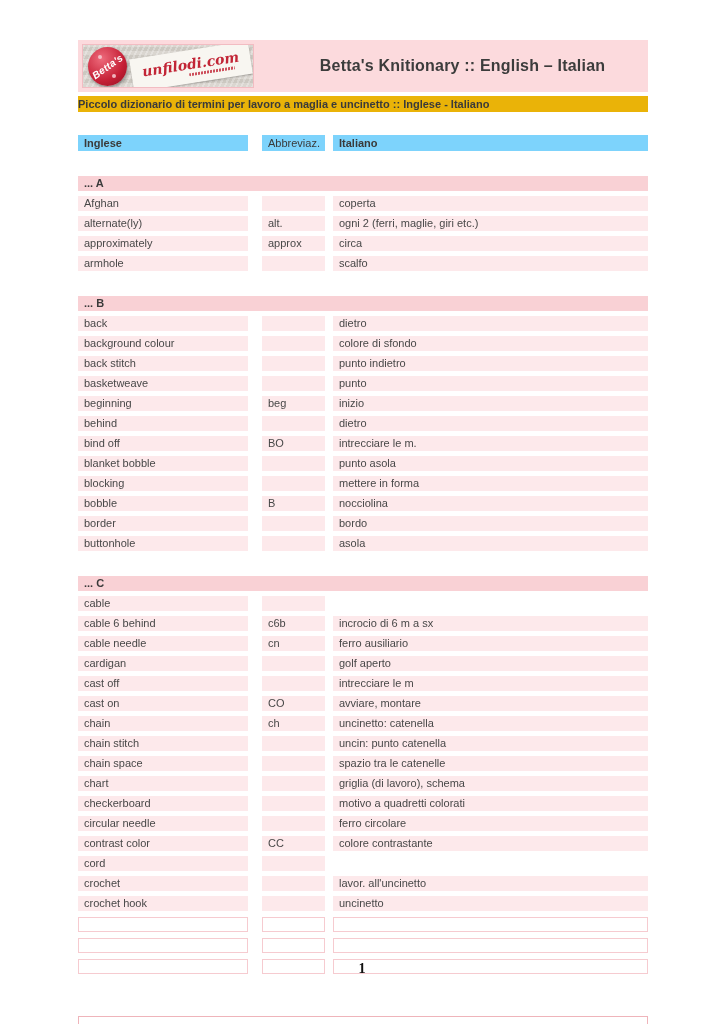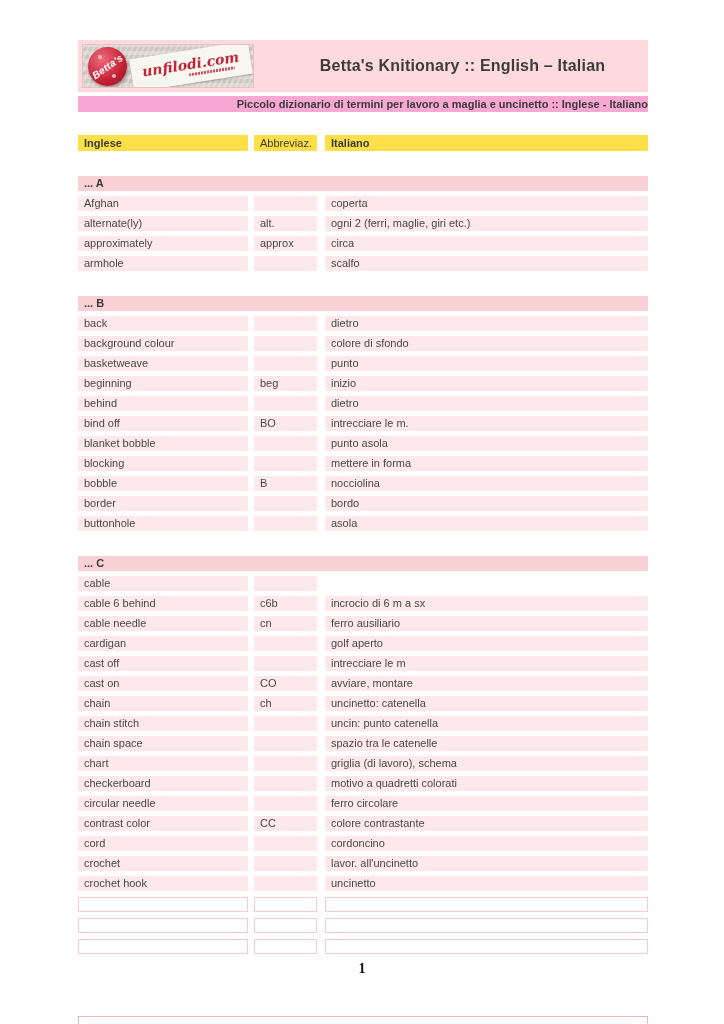--- a/index.html
+++ b/index.html
@@ -46,35 +46,35 @@
   .logo-tag .fine-line{width:46px;height:3px;margin:2px 0 0 40px;
     background:repeating-linear-gradient(90deg,#c22536 0 2px,rgba(0,0,0,0) 2px 3px);opacity:.8;}
   .band-title{
     flex:1;text-align:center;font-size:16px;font-weight:bold;color:#3c3c3c;
     letter-spacing:.2px;
     margin-left:23px;
   }
 
   
   .subtitle-band{
-    margin-top:4px;height:16px;line-height:16px;background:#f9a8d4;
-    text-align:right;font-size:11px;font-weight:bold;color:#3a3a3a;
+    margin-top:4px;height:16px;line-height:16px;background:#eab308;
+    text-align:left;font-size:11px;font-weight:bold;color:#3a3a3a;
   }
 
   
   .trow{display:flex;}
   .cell{box-sizing:border-box;height:15px;line-height:15px;font-size:11px;
     color:#484848;padding-left:6px;overflow:hidden;white-space:nowrap;}
   .c1{width:170px;}
-  .c2{width:63px;margin-left:6px;}
+  .c2{width:63px;margin-left:14px;}
   .c3{flex:1;margin-left:8px;}
 
   
   .table-header{margin-top:23px;}
-  .table-header .cell{background:#fde047;height:16px;line-height:16px;color:#3a3a3a;}
+  .table-header .cell{background:#7dd3fc;height:16px;line-height:16px;color:#3a3a3a;}
   .table-header .c1,.table-header .c3{font-weight:bold;}
 
   
   .dict-section{margin-top:25px;}
   .section-header{
     height:15px;line-height:15px;background:#f9d1d5;
     font-size:11px;font-weight:bold;color:#3a3a3a;padding-left:6px;
   }
   .dict-row{margin-top:5px;}
   .dict-row .cell{background:#fde9eb;}
@@ -162,20 +162,25 @@
     <div class="cell c2"></div>
     <div class="cell c3">dietro</div>
   </div>
 
   <div class="trow dict-row">
     <div class="cell c1">background colour</div>
     <div class="cell c2"></div>
     <div class="cell c3">colore di sfondo</div>
   </div>
 
+  <div class="trow dict-row">
+    <div class="cell c1">back stitch</div>
+    <div class="cell c2"></div>
+    <div class="cell c3">punto indietro</div>
+  </div>
 
   <div class="trow dict-row">
     <div class="cell c1">basketweave</div>
     <div class="cell c2"></div>
     <div class="cell c3">punto</div>
   </div>
 
   <div class="trow dict-row">
     <div class="cell c1">beginning</div>
     <div class="cell c2">beg</div>
@@ -303,21 +308,20 @@
 
   <div class="trow dict-row">
     <div class="cell c1">contrast color</div>
     <div class="cell c2">CC</div>
     <div class="cell c3">colore contrastante</div>
   </div>
 
   <div class="trow dict-row">
     <div class="cell c1">cord</div>
     <div class="cell c2"></div>
-    <div class="cell c3">cordoncino</div>
   </div>
 
   <div class="trow dict-row">
     <div class="cell c1">crochet</div>
     <div class="cell c2"></div>
     <div class="cell c3">lavor. all'uncinetto</div>
   </div>
 
   <div class="trow dict-row">
     <div class="cell c1">crochet hook</div>

